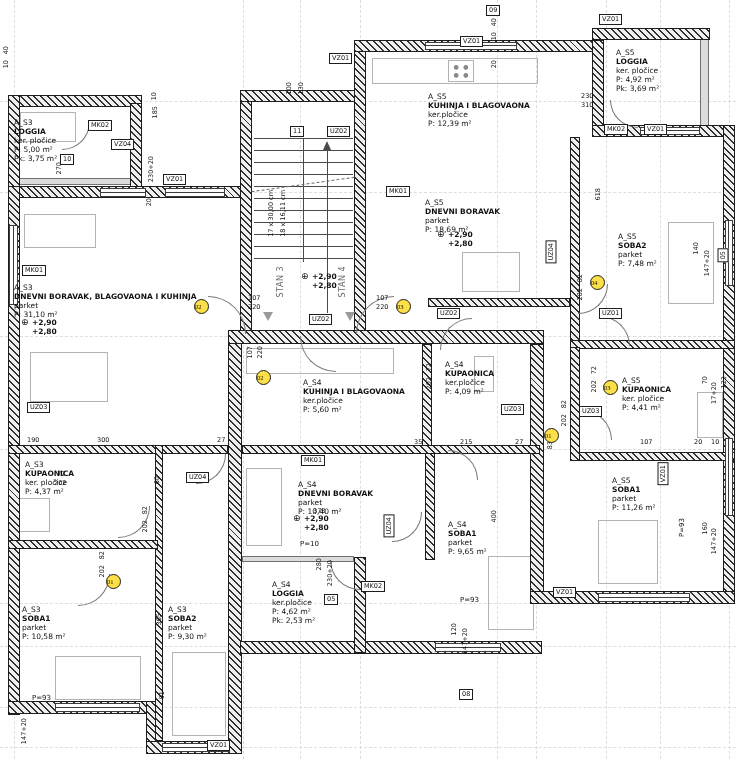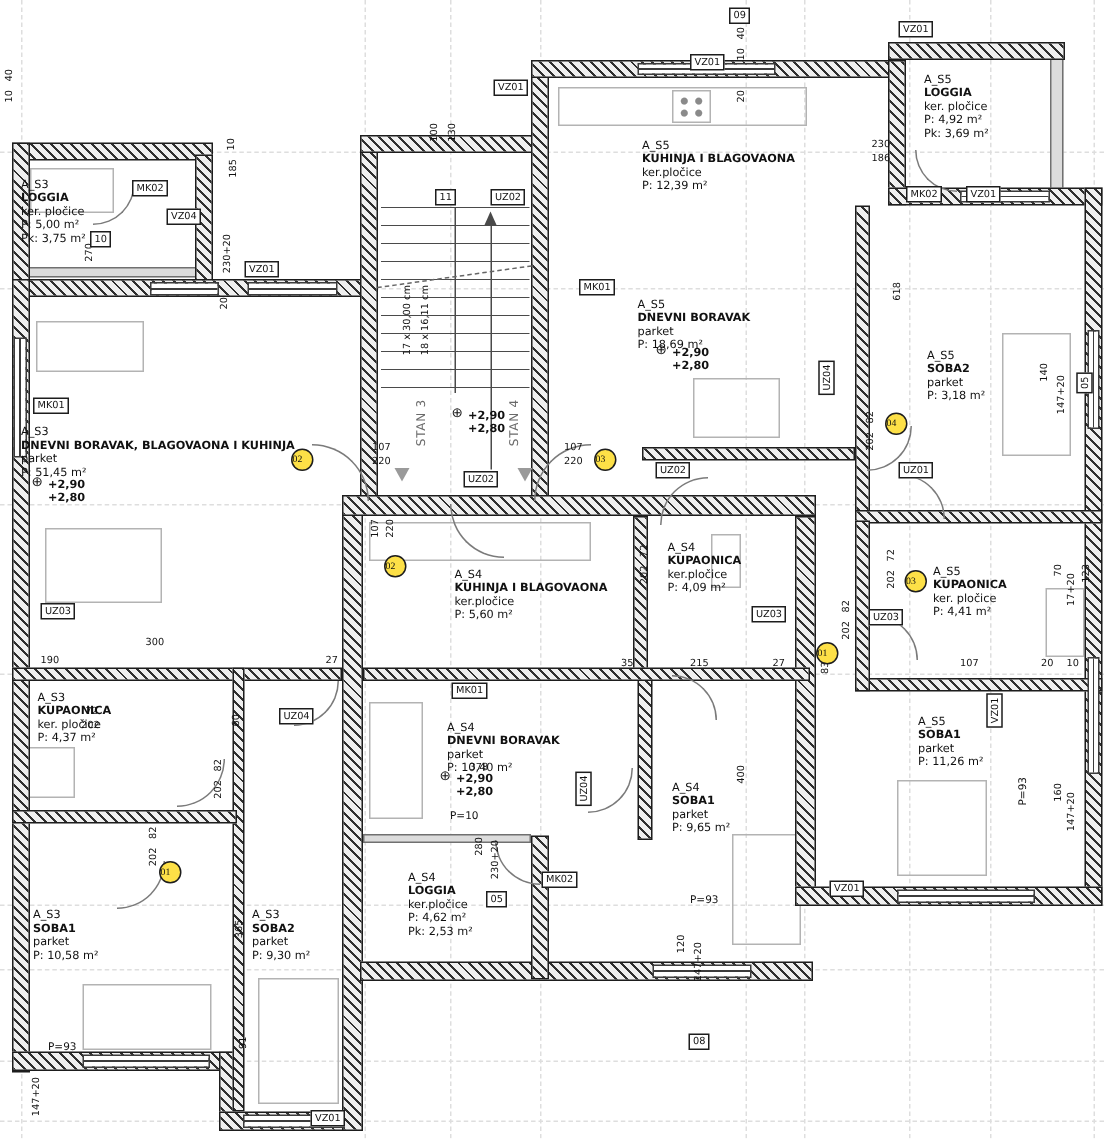--- a/index.html
+++ b/index.html
@@ -157,21 +157,21 @@
       <div class="code">A_S3</div>
       <div class="nm">LOGGIA</div>
       <div class="mat">ker. pločice</div>
       <div class="ar">P: 5,00 m²</div>
       <div class="ar2">Pk: 3,75 m²</div>
     </div>
     <div class="room" style="left: 14px; top: 283px;">
       <div class="code">A_S3</div>
       <div class="nm">DNEVNI BORAVAK, BLAGOVAONA I KUHINJA</div>
       <div class="mat">parket</div>
-      <div class="ar">P: 51,45 m²</div>
+      <div class="ar">P: 31,10 m²</div>
     </div>
     <div class="room" style="left: 25px; top: 460px;">
       <div class="code">A_S3</div>
       <div class="nm">KUPAONICA</div>
       <div class="mat">ker. pločice</div>
       <div class="ar">P: 4,37 m²</div>
     </div>
     <div class="room" style="left: 22px; top: 605px;">
       <div class="code">A_S3</div>
       <div class="nm">SOBA1</div>
@@ -231,21 +231,21 @@
       <div class="code">A_S5</div>
       <div class="nm">LOGGIA</div>
       <div class="mat">ker. pločice</div>
       <div class="ar">P: 4,92 m²</div>
       <div class="ar2">Pk: 3,69 m²</div>
     </div>
     <div class="room" style="left: 618px; top: 232px;">
       <div class="code">A_S5</div>
       <div class="nm">SOBA2</div>
       <div class="mat">parket</div>
-      <div class="ar">P: 3,18 m²</div>
+      <div class="ar">P: 7,48 m²</div>
     </div>
     <div class="room" style="left: 622px; top: 376px;">
       <div class="code">A_S5</div>
       <div class="nm">KUPAONICA</div>
       <div class="mat">ker. pločice</div>
       <div class="ar">P: 4,41 m²</div>
     </div>
     <div class="room" style="left: 612px; top: 476px;">
       <div class="code">A_S5</div>
       <div class="nm">SOBA1</div>
@@ -295,34 +295,34 @@
     <div class="dim v" style="left: 152px; top: 106px;">185</div>
     <div class="dim v" style="left: 56px; top: 162px;">270</div>
     <div class="dim v" style="left: 148px; top: 156px;">230+20</div>
     <div class="dim v" style="left: 146px; top: 198px;">20</div>
     <div class="dim v" style="left: 286px; top: 82px;">100</div>
     <div class="dim v" style="left: 298px; top: 82px;">130</div>
     <div class="dim v" style="left: 491px; top: 18px;">40</div>
     <div class="dim v" style="left: 491px; top: 32px;">10</div>
     <div class="dim v" style="left: 491px; top: 60px;">20</div>
     <div class="dim" style="left: 581px; top: 93px;">230</div>
-    <div class="dim" style="left: 581px; top: 102px;">186</div>
+    <div class="dim" style="left: 581px; top: 102px;">310</div>
     <div class="dim v" style="left: 595px; top: 188px;">618</div>
     <div class="dim v" style="left: 693px; top: 242px;">140</div>
     <div class="dim v" style="left: 704px; top: 250px;">147+20</div>
     <div class="dim" style="left: 376px; top: 295px;">107</div>
     <div class="dim" style="left: 376px; top: 304px;">220</div>
     <div class="dim" style="left: 248px; top: 295px;">107</div>
     <div class="dim" style="left: 248px; top: 304px;">220</div>
     <div class="dim v" style="left: 247px; top: 346px;">107</div>
     <div class="dim v" style="left: 257px; top: 346px;">220</div>
     <div class="dim v" style="left: 577px; top: 274px;">82</div>
     <div class="dim v" style="left: 577px; top: 288px;">202</div>
     <div class="dim" style="left: 27px; top: 437px;">190</div>
-    <div class="dim" style="left: 97px; top: 425px;">300</div>
+    <div class="dim" style="left: 97px; top: 437px;">300</div>
     <div class="dim" style="left: 217px; top: 437px;">27</div>
     <div class="dim" style="left: 313px; top: 460px; margin-top: 48px;">378</div>
     <div class="dim" style="left: 414px; top: 439px;">35</div>
     <div class="dim" style="left: 460px; top: 439px;">215</div>
     <div class="dim" style="left: 515px; top: 439px;">27</div>
     <div class="dim" style="left: 640px; top: 439px;">107</div>
     <div class="dim" style="left: 694px; top: 439px;">20</div>
     <div class="dim" style="left: 711px; top: 439px;">10</div>
     <div class="dim" style="left: 57px; top: 471px;">72</div>
     <div class="dim" style="left: 54px; top: 480px;">202</div>

